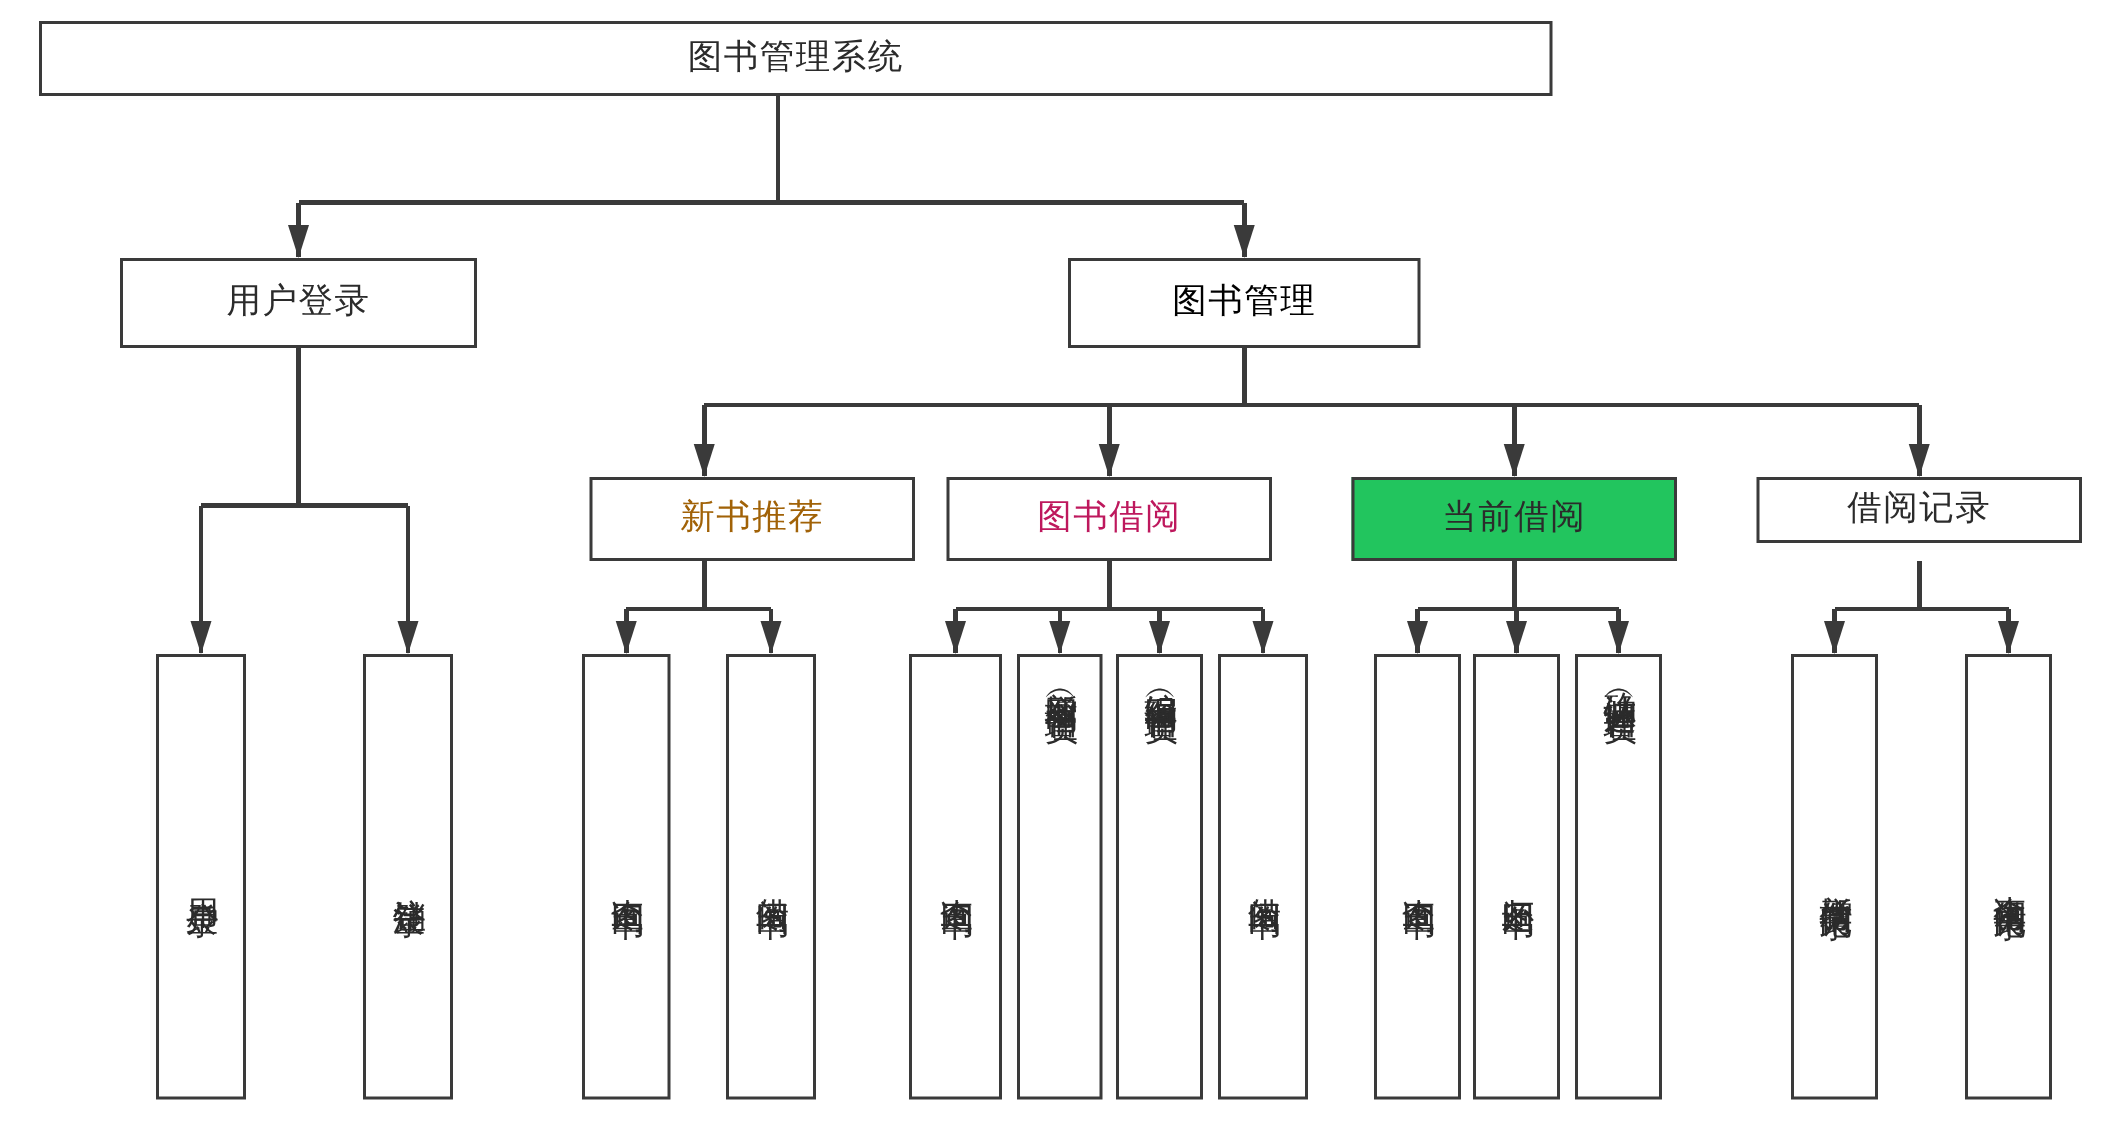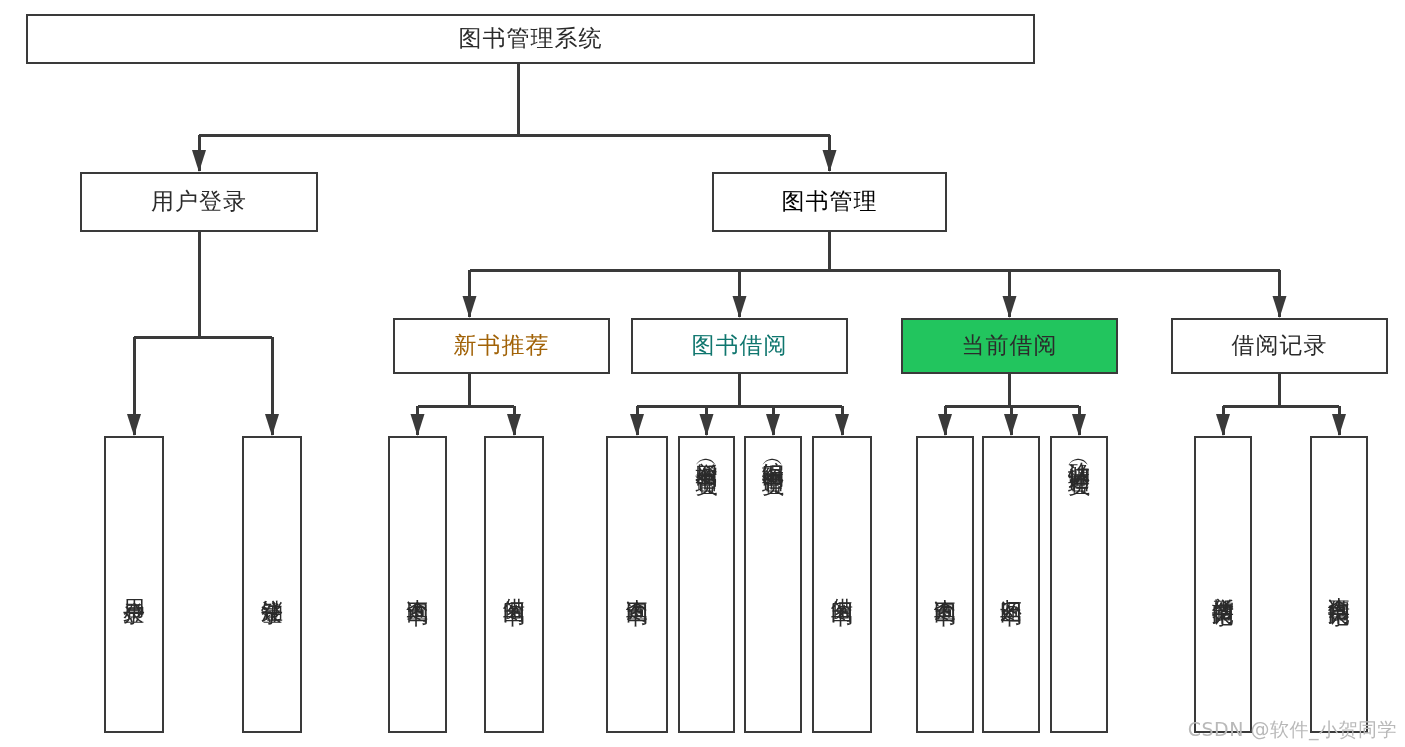--- a/index.html
+++ b/index.html
@@ -132,27 +132,27 @@
       </div>
       <div class="node h" style="left: 80px; top: 172px; width: 238px; height: 60px; border-color: rgb(58, 58, 58); background: rgb(255, 255, 255); color: rgb(43, 43, 43);">
         <span>用户登录</span>
       </div>
       <div class="node h" style="left: 712px; top: 172px; width: 235px; height: 60px; border-color: rgb(58, 58, 58); background: rgb(255, 255, 255); color: #000000;">
         <span>图书管理</span>
       </div>
       <div class="node h" style="left: 361px; top: 318px; width: 217px; height: 56px; border-color: rgb(58, 58, 58); background: rgb(255, 255, 255); color: #a16207; margin-left: 32px;">
         <span>新书推荐</span>
       </div>
-      <div class="node h" style="left: 631px; top: 318px; width: 217px; height: 56px; border-color: rgb(58, 58, 58); background: rgb(255, 255, 255); color: #0f766e;">
+      <div class="node h" style="left: 631px; top: 318px; width: 217px; height: 56px; border-color: rgb(58, 58, 58); background: rgb(255, 255, 255); color: #be185d;">
         <span>图书借阅</span>
       </div>
       <div class="node h" style="left: 901px; top: 318px; width: 217px; height: 56px; border-color: rgb(58, 58, 58); background: #22c55e; color: rgb(43, 43, 43);">
         <span>当前借阅</span>
       </div>
-      <div class="node h" style="left: 1171px; top: 318px; width: 217px; height: 56px; border-color: rgb(58, 58, 58); background: rgb(255, 255, 255); color: rgb(43, 43, 43);">
+      <div class="node h" style="left: 1171px; top: 318px; width: 217px; height: 44px; border-color: rgb(58, 58, 58); background: rgb(255, 255, 255); color: rgb(43, 43, 43);">
         <span>借阅记录</span>
       </div>
       <div class="node v mid" style="left: 104px; top: 436px; width: 60px; height: 297px; border-color: rgb(58, 58, 58); background: rgb(255, 255, 255); color: rgb(43, 43, 43);">
         <span class="vtext">用户登录</span>
       </div>
       <div class="node v mid" style="left: 242px; top: 436px; width: 60px; height: 297px; border-color: rgb(58, 58, 58); background: rgb(255, 255, 255); color: rgb(43, 43, 43);">
         <span class="vtext">注销登录</span>
       </div>
       <div class="node v mid" style="left: 388px; top: 436px; width: 59px; height: 297px; border-color: rgb(58, 58, 58); background: rgb(255, 255, 255); color: rgb(43, 43, 43);">
         <span class="vtext">查询图书</span>
@@ -181,14 +181,13 @@
       <div class="node v top" style="left: 1050px; top: 436px; width: 58px; height: 297px; border-color: rgb(58, 58, 58); background: rgb(255, 255, 255); color: rgb(43, 43, 43);">
         <span class="vtext">确认归还（管理员）</span>
       </div>
       <div class="node v mid" style="left: 1194px; top: 436px; width: 58px; height: 297px; border-color: rgb(58, 58, 58); background: rgb(255, 255, 255); color: rgb(43, 43, 43);">
         <span class="vtext">新增借阅记录</span>
       </div>
       <div class="node v mid" style="left: 1310px; top: 436px; width: 58px; height: 297px; border-color: rgb(58, 58, 58); background: rgb(255, 255, 255); color: rgb(43, 43, 43);">
         <span class="vtext">查询借阅记录</span>
       </div>
     </div>
-  <div class="watermark">CSDN @软件_小贺同学</div>
 </div>
 
 </body></html>

